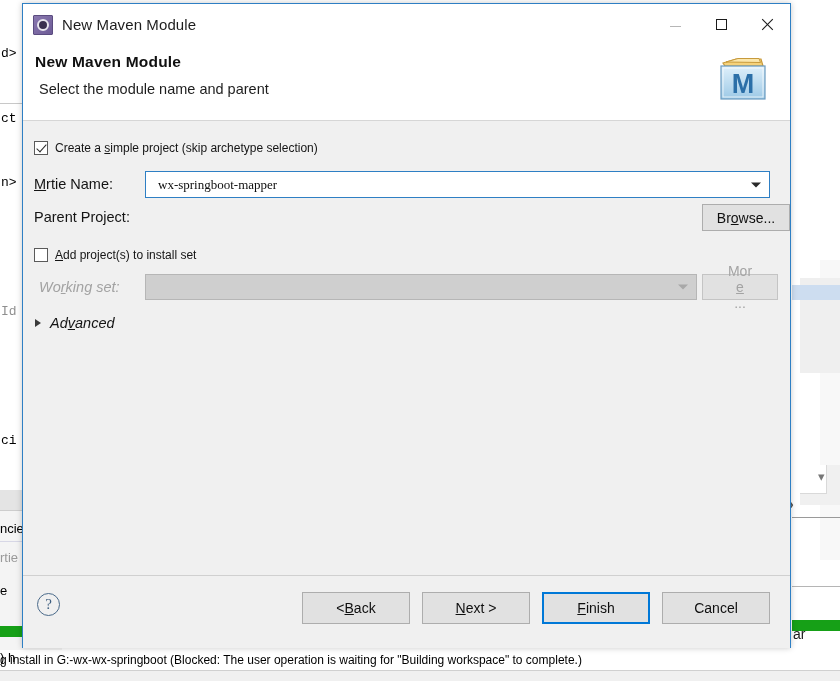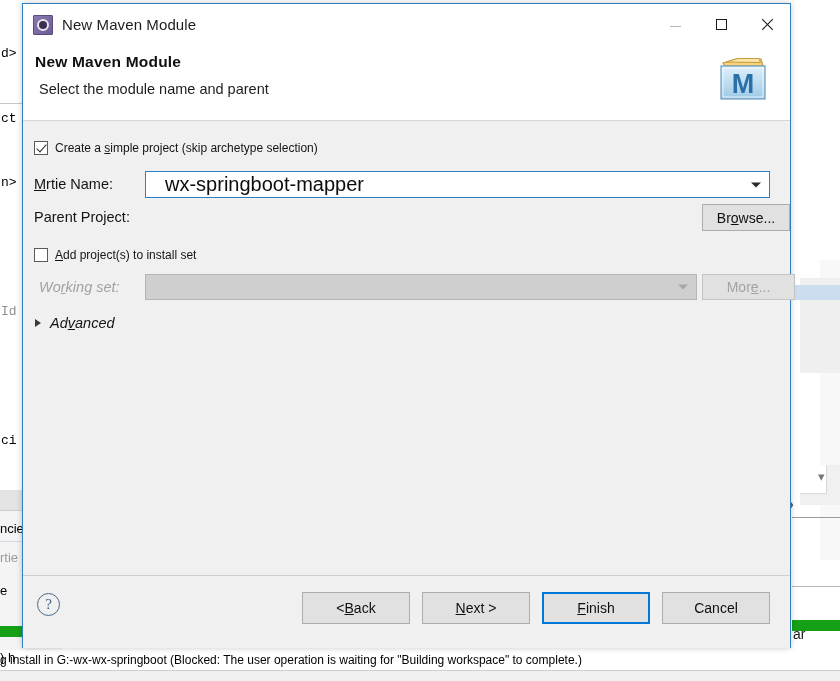--- a/index.html
+++ b/index.html
@@ -308,23 +308,24 @@
 
   .combo {
     position: absolute;
     background: #ffffff;
     border: 1px solid #2e7fc4;
     box-sizing: border-box;
     display: flex;
     align-items: center;
   }
   .combo .val {
-    font-size: 20px;
+    font-size: 13px;
     color: #0d0d0d;
-    padding-left: 19px;
+    padding-left: 12px;
+    font-family: Liberation Serif, serif;
   }
   .combo .chev {
     position: absolute;
     right: 8px; top: 50%;
     transform: translateY(-50%);
     width: 0; height: 0;
     border-left: 5px solid transparent;
     border-right: 5px solid transparent;
     border-top: 5px solid #2a2a2a;
   }
@@ -530,21 +531,21 @@
         <div class="cb-label"><u class="mn">A</u><span>dd project(s) to install set</span></div>
       </div>
 
       <div class="row-field" style="left:16px; top:158px;">
         <div class="field-label disabled"><span>Wo</span><u class="mn">r</u><span>king set:</span></div>
       </div>
       <div class="combo disabled" style="left:122px; top:153px; width:552px; height:26px;">
         <span class="val"></span>
         <span class="chev"></span>
       </div>
-      <div class="btn disabled" style="position:absolute; left:679px; top:153px; width:93px; height:26px;">
+      <div class="btn disabled" style="position:absolute; left:679px; top:153px; width:76px; height:26px;flex-direction:column;">
           <span>Mor</span>
           <u class="mn">e</u>
           <span>...</span>
         </div>
 
       <div class="advanced">
         <div class="tri"></div>
         <div class="advanced-label"><span>Ad</span><u class="mn">v</u><span>anced</span></div>
       </div>
     </div>

